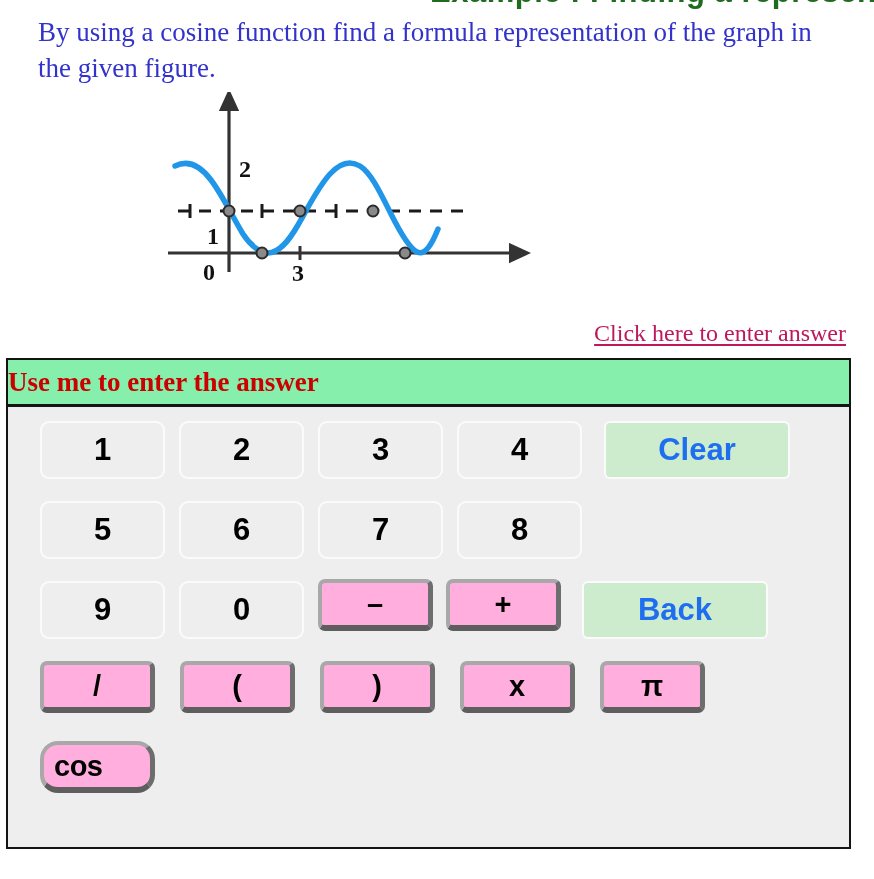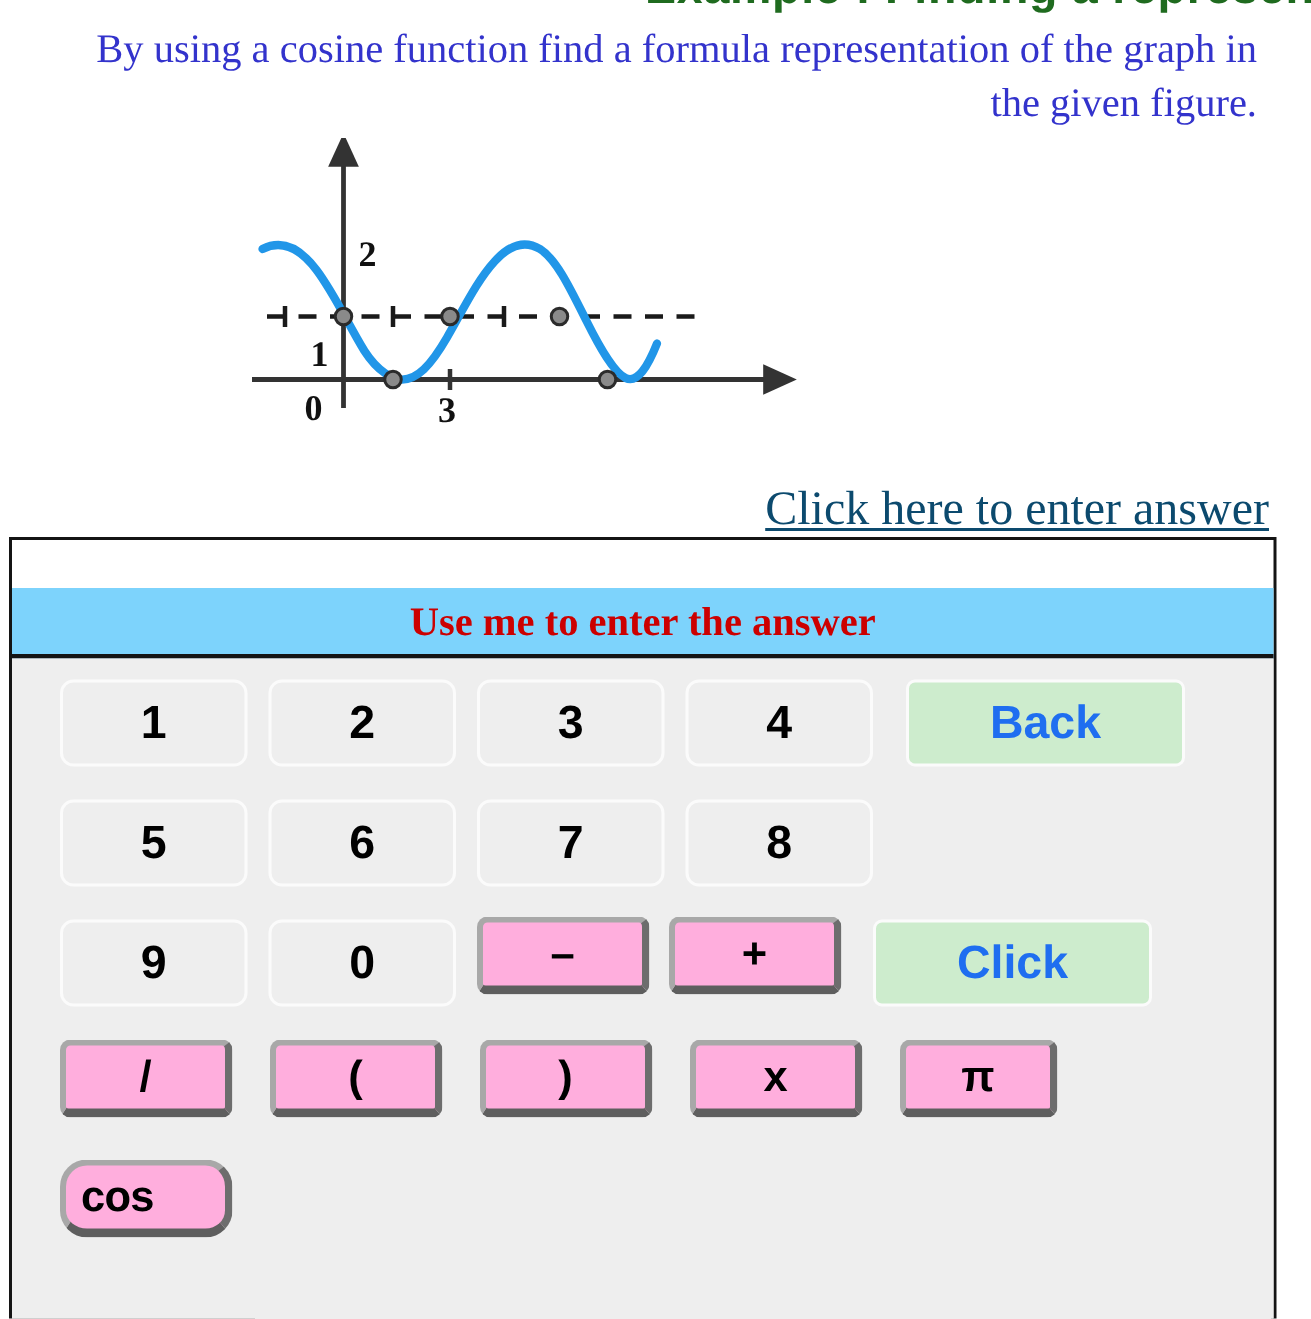--- a/index.html
+++ b/index.html
@@ -40,40 +40,39 @@
   
   .prompt {
     position: absolute;
     left: 38px;
     top: 14px;
     width: 800px;
     font-family: "Liberation Serif", serif;
     font-size: 27px;
     line-height: 36px;
     color: #3333cc;
-    text-align: right;
   }
 
   
   .figure-wrap {
     position: absolute;
     left: 0px;
     top: 92px;
     width: 560px;
     height: 200px;
   }
 
   
   .answer-link {
     position: absolute;
     right: 28px;
     top: 320px;
     font-family: "Liberation Serif", serif;
-    font-size: 32px;
-    color: #0c4a6e;
+    font-size: 24px;
+    color: #be185d;
     text-decoration: underline;
     text-decoration-thickness: 2px;
     text-underline-offset: 3px;
     cursor: pointer;
     white-space: nowrap;
   }
 
   
   .keypad {
     position: absolute;
@@ -82,23 +81,21 @@
     width: 845px;
     border: 2px solid #141414;
     background: #ffffff;
     box-sizing: border-box;
   }
   .keypad-header {
     height: 44px;
     border-bottom: 3px solid #141414;
     display: flex;
     align-items: center;
-    justify-content: center;
-    background: #7dd3fc;
-    margin-top: 32px;
+    background: #86efac;
   }
   .keypad-header-text {
     font-family: "Liberation Serif", serif;
     font-weight: bold;
     font-size: 27px;
     color: #cc0000;
   }
   .keypad-body {
     background: #eeeeee;
     padding: 14px 0 26px 0;
@@ -244,36 +241,36 @@
   <div class="keypad-header">
     <span class="keypad-header-text">Use me to enter the answer</span>
   </div>
   <div class="keypad-body">
 
     <div class="key-row">
       <div class="key num">1</div>
       <div class="key num">2</div>
       <div class="key num">3</div>
       <div class="key num">4</div>
-      <div class="key action">Back</div>
+      <div class="key action">Clear</div>
     </div>
 
     <div class="key-row">
       <div class="key num">5</div>
       <div class="key num">6</div>
       <div class="key num">7</div>
       <div class="key num">8</div>
     </div>
 
     <div class="key-row row-ops-inline">
       <div class="key num">9</div>
       <div class="key num">0</div>
       <div class="key op">–</div>
       <div class="key op">+</div>
-      <div class="key action">Click</div>
+      <div class="key action">Back</div>
     </div>
 
     <div class="key-row row-ops">
       <div class="key op">/</div>
       <div class="key op">(</div>
       <div class="key op">)</div>
       <div class="key op">x</div>
       <div class="key op narrow">π</div>
     </div>
 

